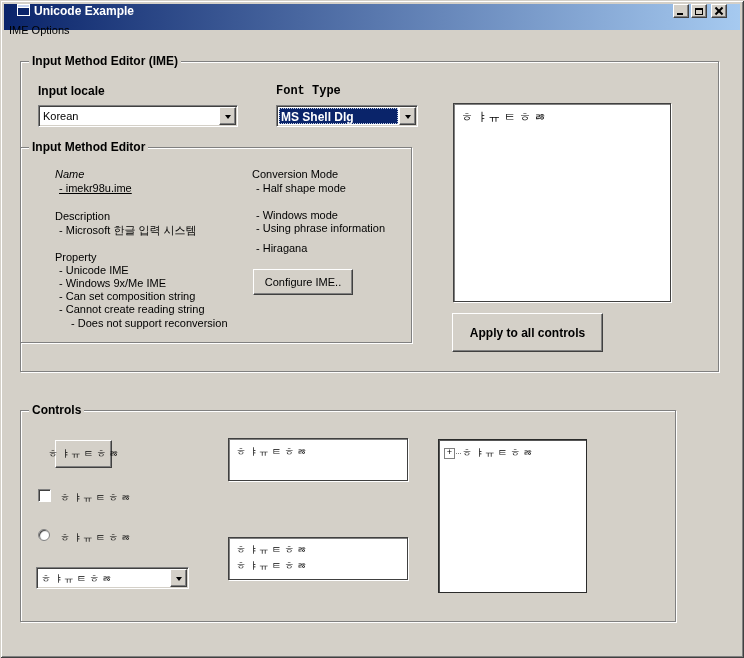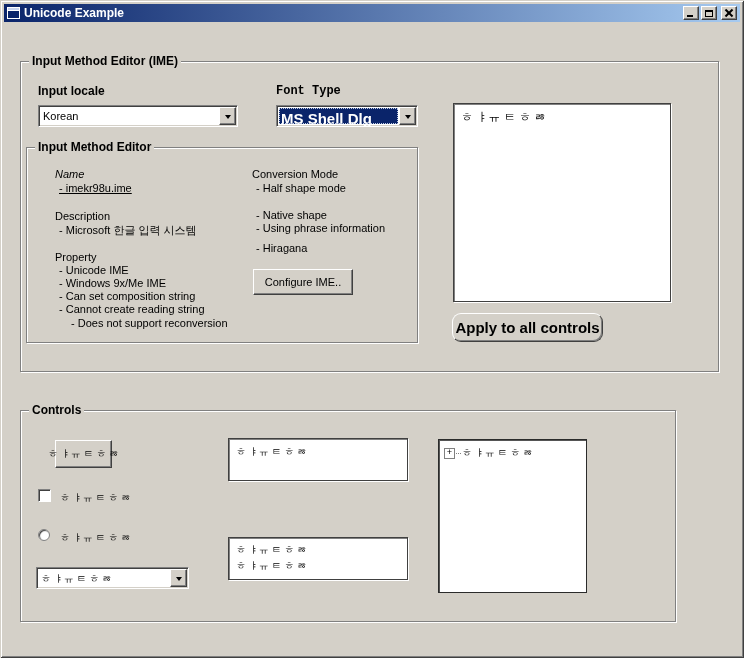--- a/index.html
+++ b/index.html
@@ -7,23 +7,23 @@
   body { font-family: "Liberation Sans", sans-serif; font-size: 11px; color:#000; }
 
   .win {
     position: relative; width: 744px; height: 658px; background: #d4d0c8;
     box-shadow: inset 1px 1px 0 #d4d0c8, inset -1px -1px 0 #404040,
                 inset 2px 2px 0 #ffffff, inset -2px -2px 0 #808080;
     overflow: hidden;
   }
 
   .titlebar {
-    position: absolute; left: 4px; top: 4px; width: 736px; height: 18px;
+    position: absolute; left: 4px; top: 4px; width: 736px; height: 26px;
     background: linear-gradient(to right, #0a246a, #a6caf0);
-    display: flex; align-items: center; padding: 0 3px;
+    display: flex; align-items: flex-start; padding: 0 13px;
   }
   .app-icon { width: 13px; height: 12px; background:#0a246a; border:1px solid #fff; display:inline-block; }
   .app-icon .bar { display:block; height:3px; background:#c6d3ef; border-bottom:1px solid #fff; }
   .tb-title { color:#fff; font-weight:bold; font-size:12px; margin-left:4px; flex:1; white-space:nowrap; }
   .tb-btn {
     width:16px; height:14px; background:#d4d0c8; margin-left:2px;
     border:1px solid; border-color:#ffffff #404040 #404040 #ffffff;
     box-shadow: inset -1px -1px 0 #808080, inset 1px 1px 0 #d4d0c8;
     display:flex; align-items:center; justify-content:center; position:relative;
   }
@@ -43,21 +43,21 @@
 
   .lbl { position:absolute; white-space:nowrap; }
   .bold { font-weight:bold; font-size:12px; }
 
   .combo {
     position:absolute; height:22px; background:#fff;
     border:1px solid; border-color:#808080 #ffffff #ffffff #808080;
     box-shadow: inset 1px 1px 0 #404040, inset -1px -1px 0 #d4d0c8;
   }
   .combo-text { position:absolute; left:4px; top:4px; right:22px; white-space:nowrap; overflow:hidden; }
-  .combo-sel { position:absolute; left:2px; top:2px; right:19px; bottom:2px; background:#0a246a; color:#fff; font-weight:bold; font-size:15px; padding:2px 2px; outline:1px dotted #c0cce4; outline-offset:-1px; white-space:nowrap; }
+  .combo-sel { position:absolute; left:2px; top:2px; right:19px; bottom:2px; background:#0a246a; color:#fff; font-weight:bold; font-size:12px; padding:2px 2px; outline:1px dotted #c0cce4; outline-offset:-1px; white-space:nowrap; }
   .combo-btn {
     position:absolute; right:1px; top:1px; width:17px; bottom:1px; background:#d4d0c8;
     border:1px solid; border-color:#ffffff #404040 #404040 #ffffff;
     box-shadow: inset -1px -1px 0 #808080;
     display:flex; align-items:center; justify-content:center;
   }
   .arr { width:0; height:0; border:3px solid transparent; border-top:4px solid #000; margin-top:4px; }
 
   .btn3d {
     position:absolute; background:#d4d0c8;
@@ -100,20 +100,23 @@
         <span class="g-min"></span>
       </span>
     <span class="tb-btn">
         <span class="g-max"></span>
       </span>
     <span class="tb-btn close">
         <span class="g-close"></span>
       </span>
   </div>
 
+  <div class="menubar">
+    <span class="menu-item">IME Options</span>
+  </div>
 
   <div class="group" style="left:20px; top:61px; width:699px; height:311px;">
     <span class="group-title">Input Method Editor (IME)</span>
   </div>
 
   <span class="lbl bold" style="left:38px; top:84px;">Input locale</span>
   <div class="combo" style="left:38px; top:105px; width:200px;">
     <span class="combo-text">Korean</span>
     <span class="combo-btn">
         <span class="arr"></span>
@@ -121,52 +124,52 @@
   </div>
 
   <span class="lbl bold" style="left:276px; top:84px;font-family:Liberation Mono, monospace;">Font Type</span>
   <div class="combo" style="left:276px; top:105px; width:142px;">
     <span class="combo-sel">MS Shell Dlg</span>
     <span class="combo-btn">
         <span class="arr"></span>
       </span>
   </div>
 
-  <div class="group" style="left:26px; top:147px; width:392px; height:196px;">
+  <div class="group" style="left:20px; top:147px; width:392px; height:196px;">
     <span class="group-title">Input Method Editor</span>
   </div>
 
   <span class="lbl" style="left:55px; top:168px;font-style:italic;">Name</span>
   <span class="lbl" style="left:59px; top:182px;text-decoration:underline;">- imekr98u.ime</span>
 
   <span class="lbl" style="left:55px; top:210px;">Description</span>
   <span class="lbl" style="left:59px; top:223px;">- Microsoft 한글 입력 시스템</span>
 
   <span class="lbl" style="left:55px; top:251px;">Property</span>
   <span class="lbl" style="left:59px; top:264px;">- Unicode IME</span>
   <span class="lbl" style="left:59px; top:277px;">- Windows 9x/Me IME</span>
   <span class="lbl" style="left:59px; top:290px;">- Can set composition string</span>
   <span class="lbl" style="left:59px; top:303px;">- Cannot create reading string</span>
   <span class="lbl" style="left:59px; top:317px;margin-left:12px;">- Does not support reconversion</span>
 
   <span class="lbl" style="left:252px; top:168px;">Conversion Mode</span>
   <span class="lbl" style="left:256px; top:182px;">- Half shape mode</span>
   <span class="lbl" style="left:256px; top:195px;margin-top:47px;">- Hiragana</span>
-  <span class="lbl" style="left:256px; top:209px;">- Native shape</span>
+  <span class="lbl" style="left:256px; top:209px;">- Windows mode</span>
   <span class="lbl" style="left:256px; top:222px;">- Using phrase information</span>
 
   <div class="btn3d" style="left:253px; top:269px; width:100px; height:26px;">
     <span>Configure IME..</span>
   </div>
 
   <div class="edit" style="left:453px; top:103px; width:218px; height:199px;">
     <div class="line jamo-lg" style="padding-top:5px;">ㅎ ㅑㅠ ㅌ ㅎ ㅀ</div>
   </div>
 
-  <div class="btn3d" style="left:452px; top:313px; width:151px; height:29px; font-weight:bold; font-size:15px;border-radius:9px;">
+  <div class="btn3d" style="left:452px; top:313px; width:151px; height:39px; font-weight:bold; font-size:12px;">
     <span>Apply to all controls</span>
   </div>
 
   <div class="group" style="left:20px; top:410px; width:656px; height:212px;">
     <span class="group-title">Controls</span>
   </div>
 
   <div class="btn3d jamo-sm" style="left:55px; top:440px; width:57px; height:28px;">
     <span>ㅎ ㅑㅠ ㅌ ㅎ ㅀ</span>
   </div>

